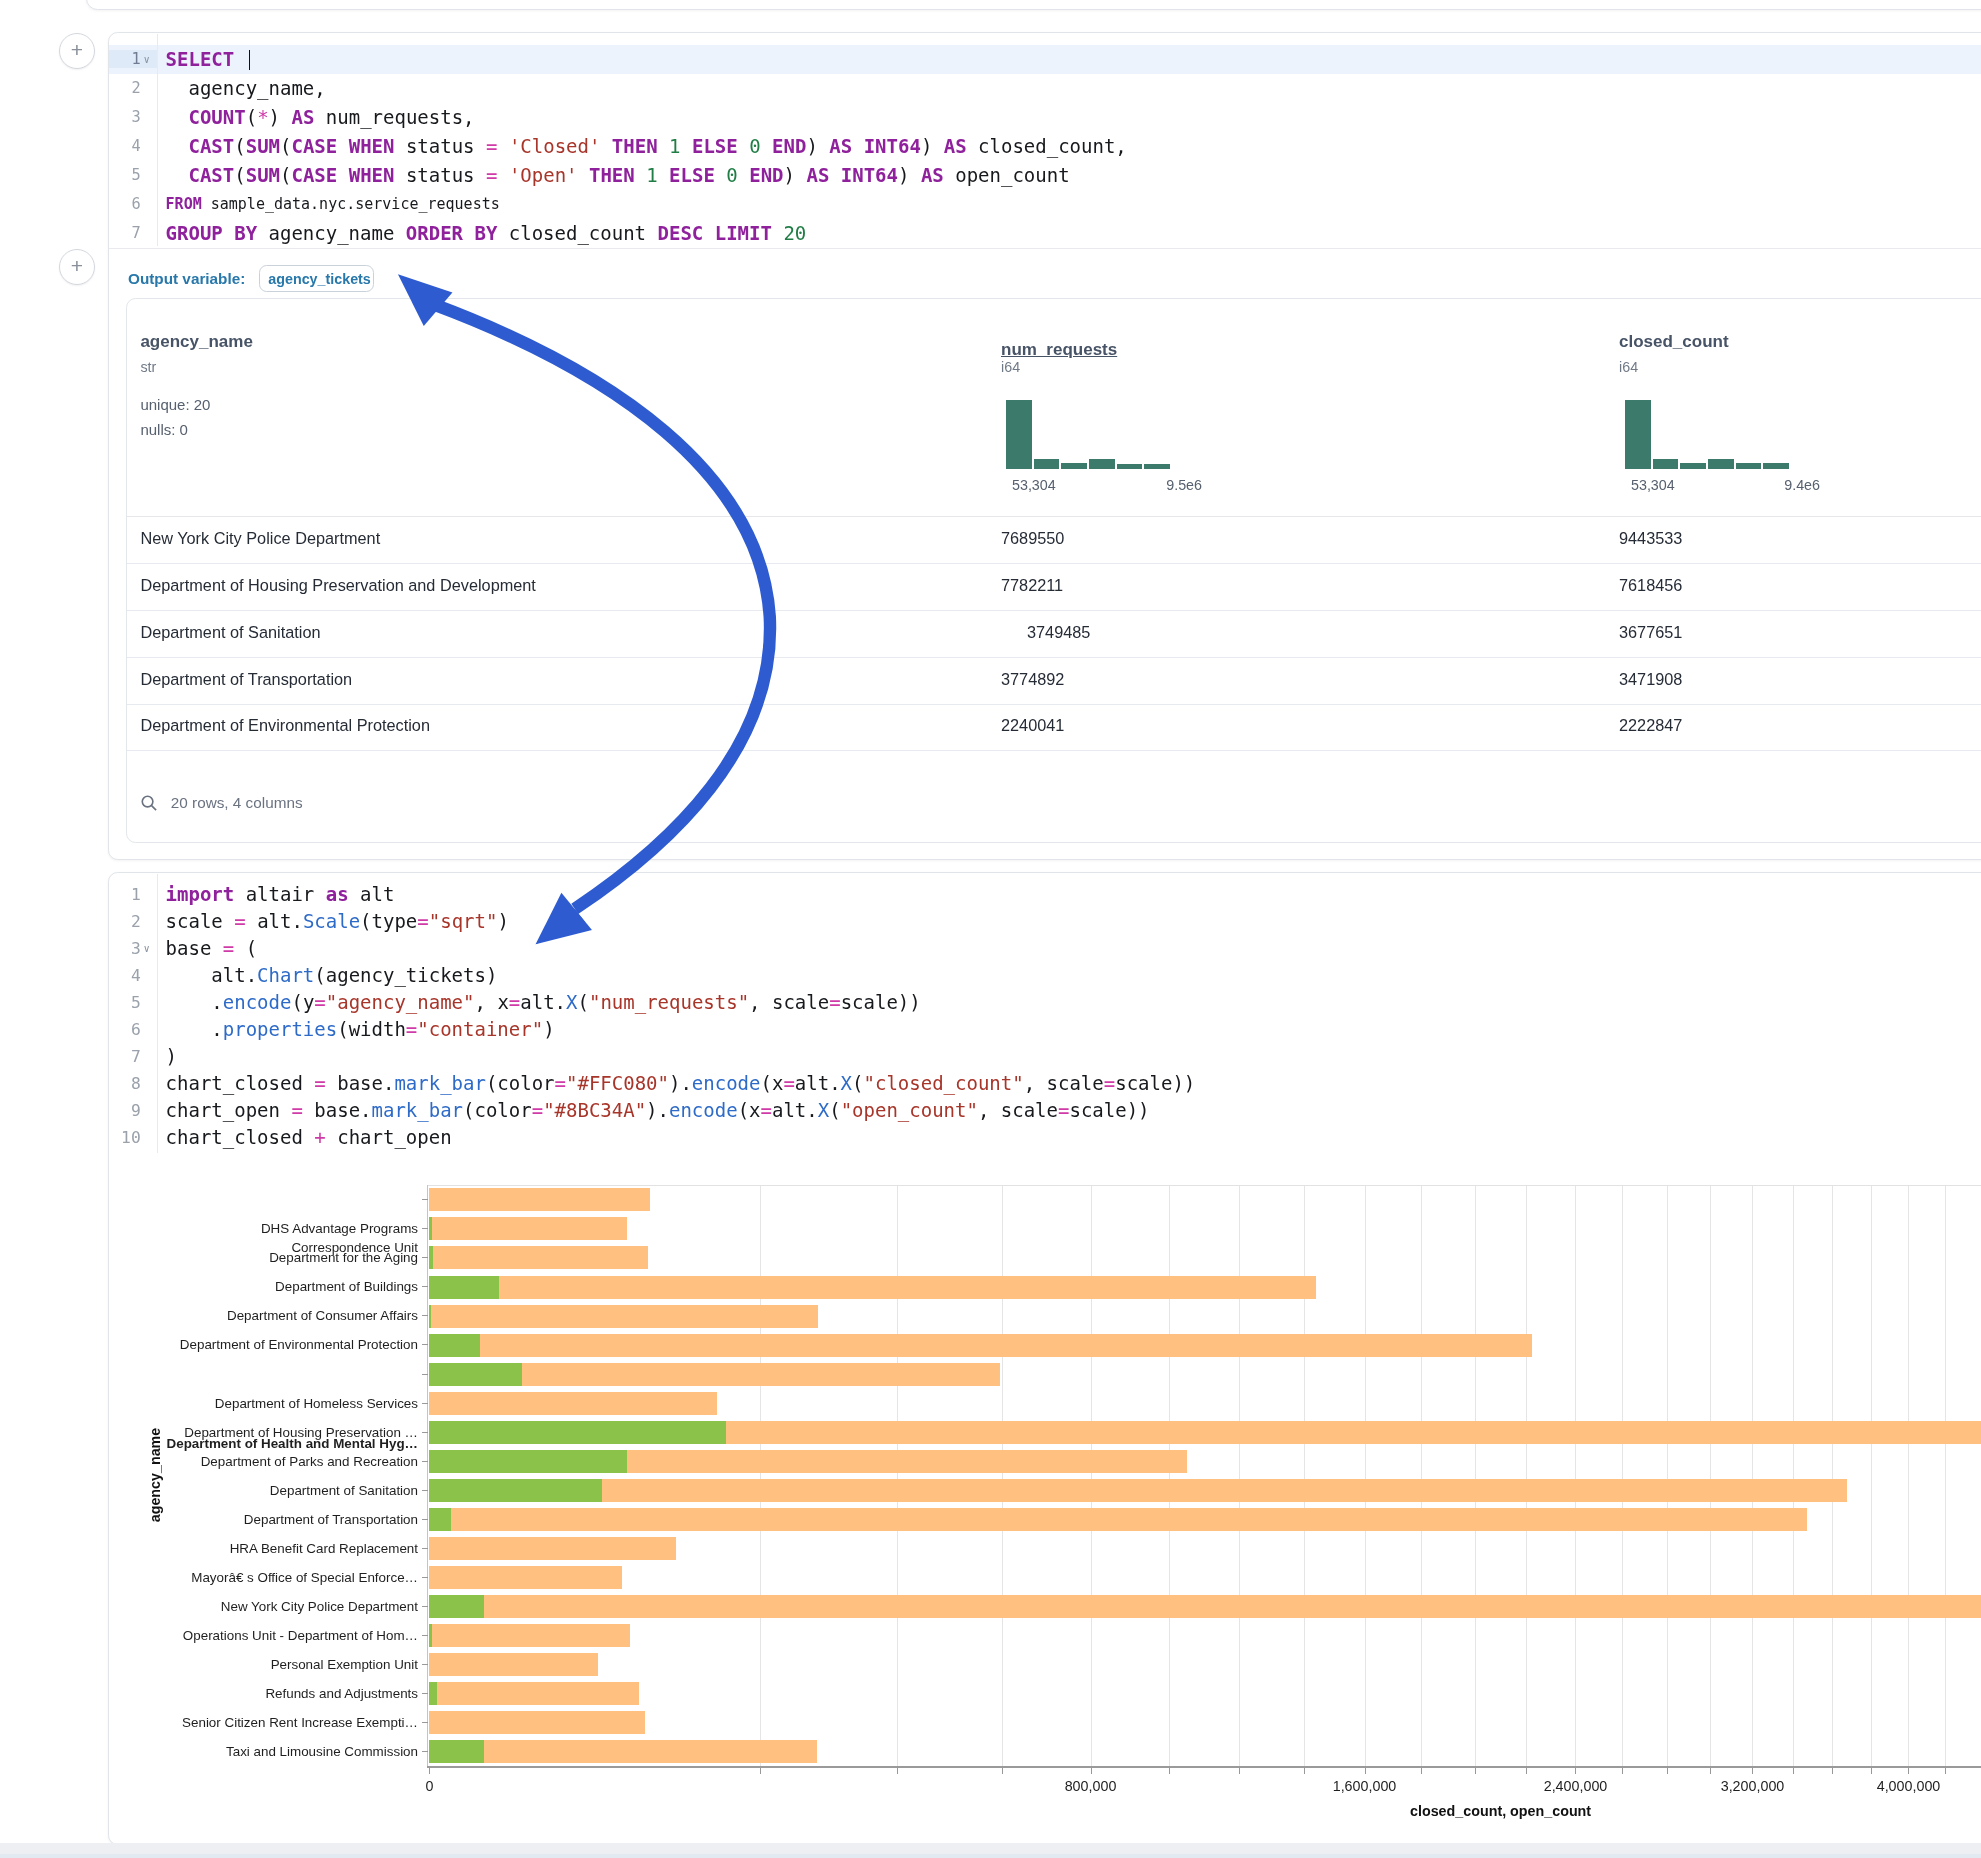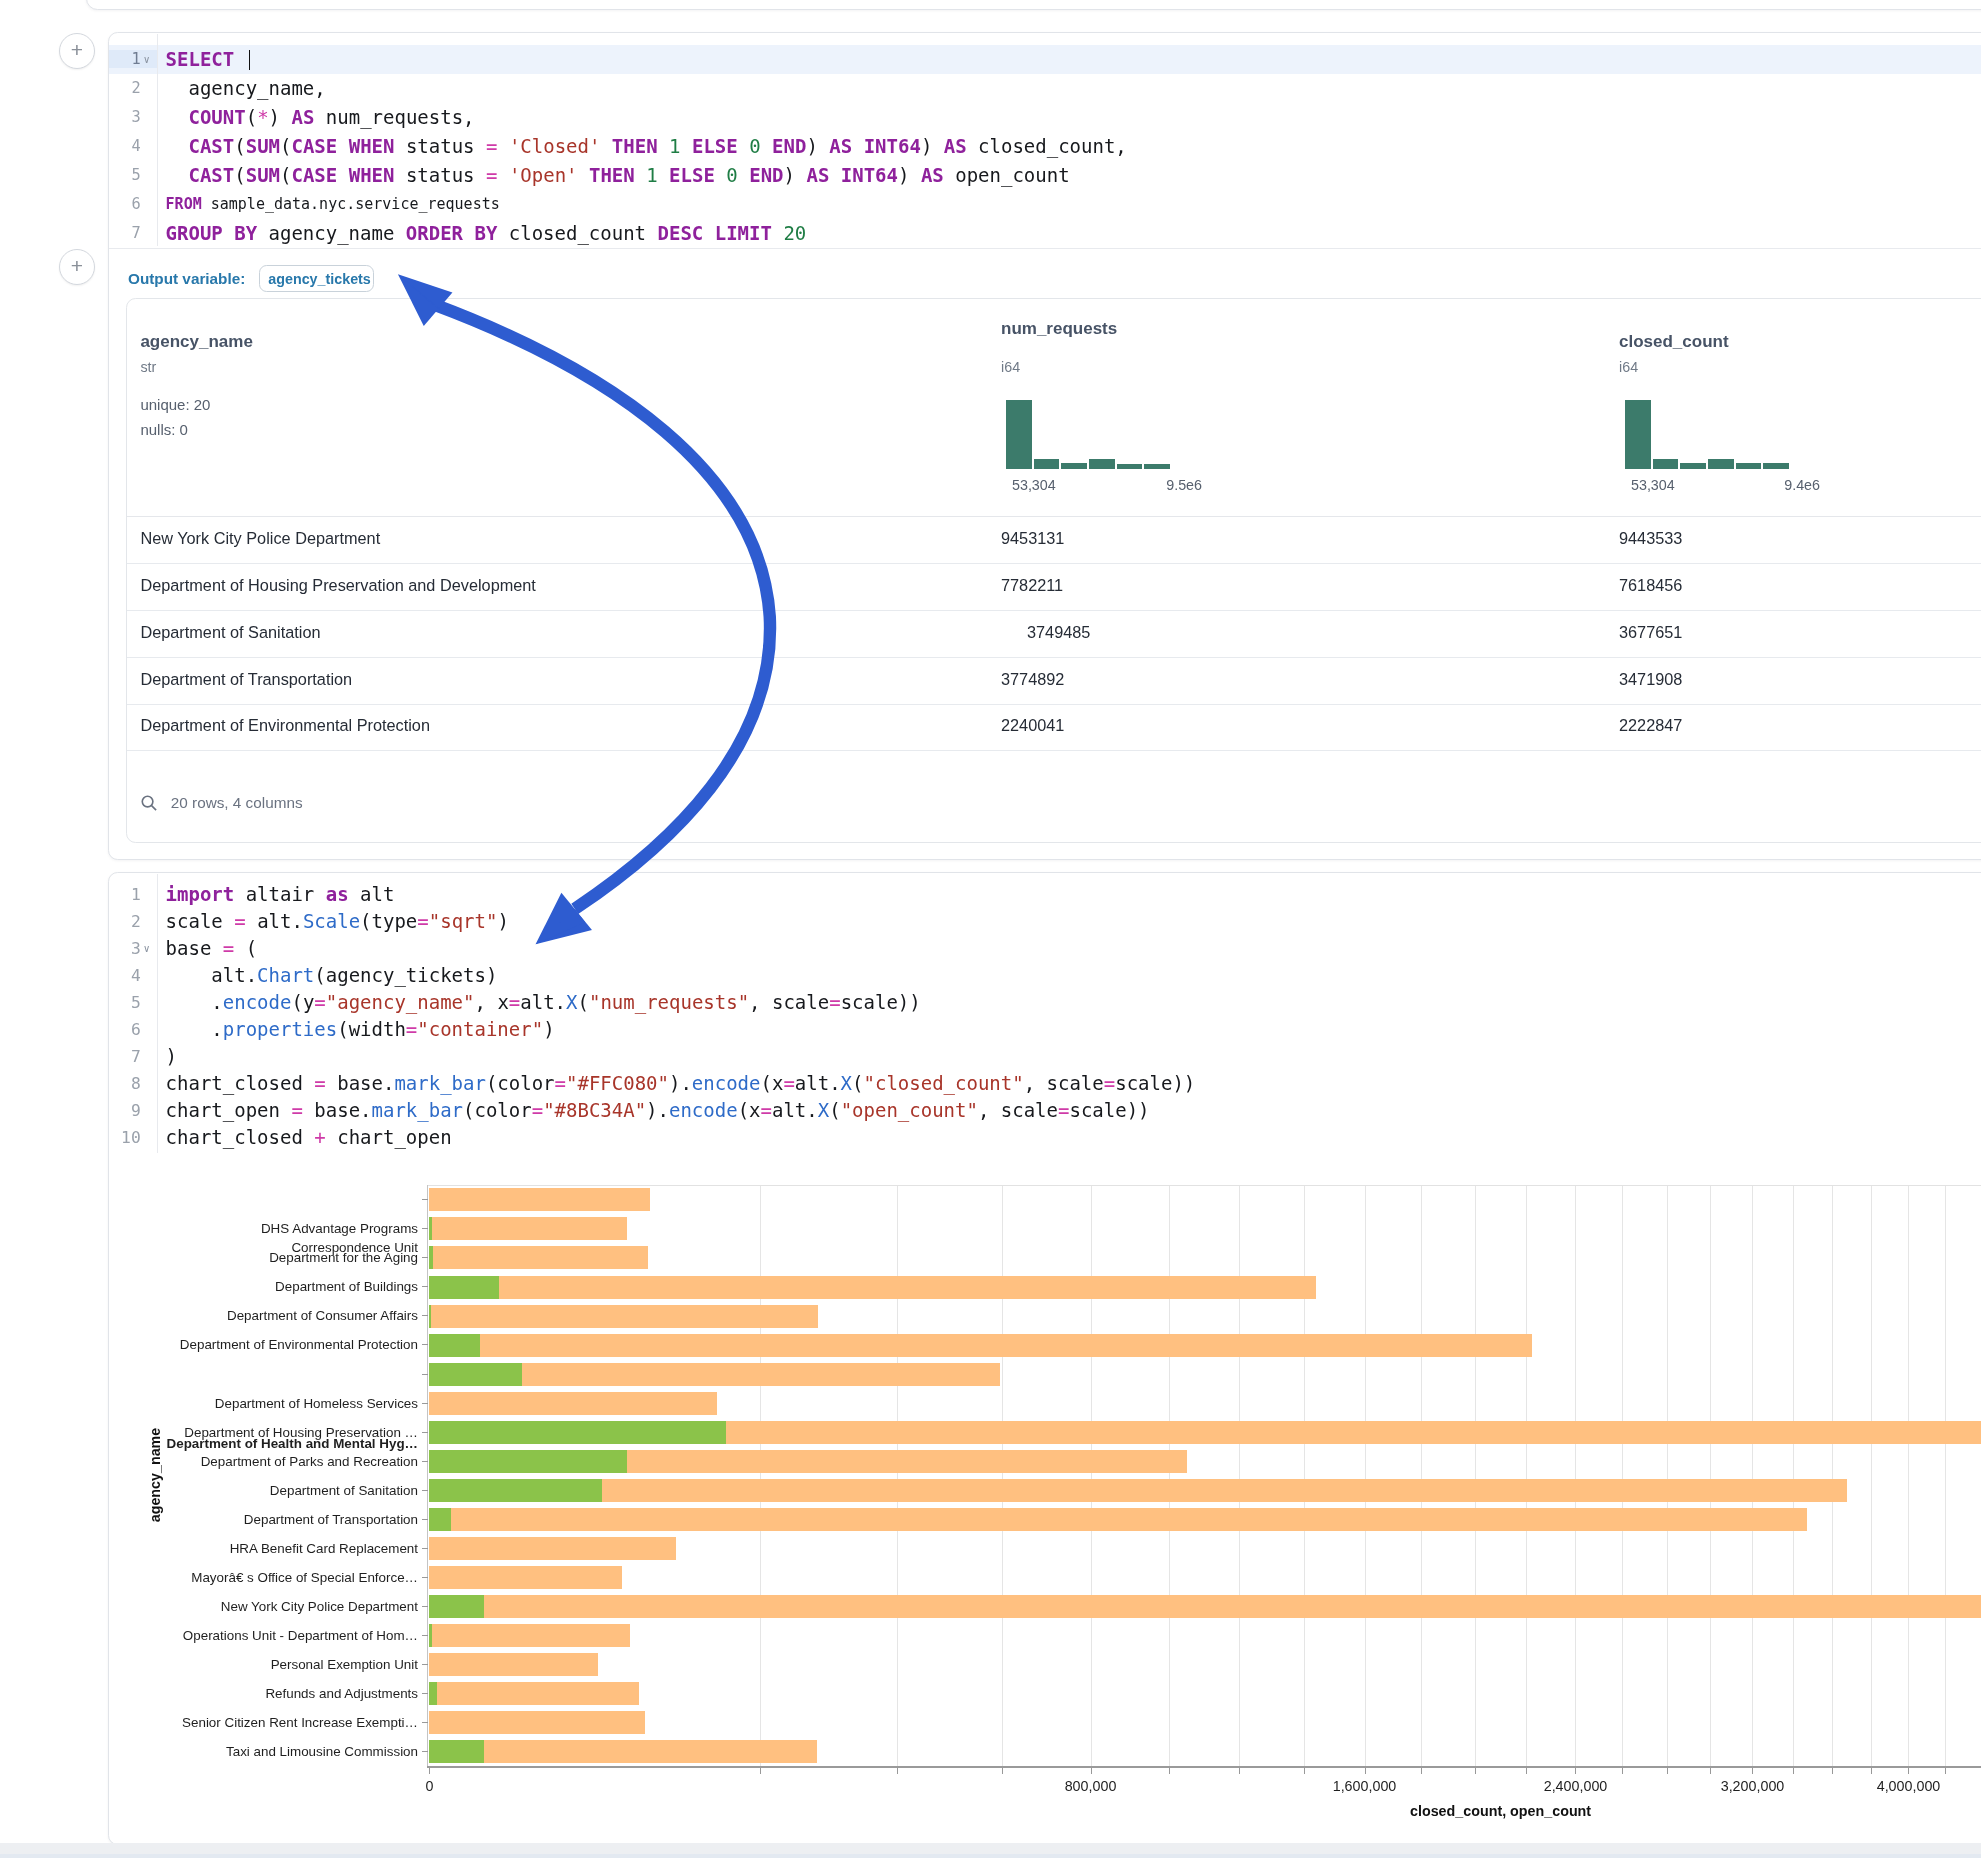--- a/index.html
+++ b/index.html
@@ -126,21 +126,21 @@
       <span>agency_tickets</span>
     </span>
   </div>
 
   <div class="card" id="table-card" style="left:17px;top:265px;width:1893px;height:543px;box-shadow:none;border-color:#e3e6ea;">
     <div id="table-header" style="position:absolute;left:0;right:0;top:0;height:217px;border-bottom:1px solid #e5e7eb;">
         <div class="col-name" style="left: 13.4px; top: 32.5px;">agency_name</div>
         <div class="col-type" style="left: 13.4px; top: 60px;">str</div>
         <div class="col-stat" style="left: 13.4px; top: 97px; text-align: right;">unique: 20</div>
         <div class="col-stat" style="left: 13.4px; top: 122px;">nulls: 0</div>
-        <div class="col-name" style="left: 874px; top: 20px;">num_requests</div>
+        <div class="col-name" style="left: 874px; top: 41px; text-decoration: underline;">num_requests</div>
         <div class="col-type" style="left: 874px; top: 60px;">i64</div>
         <div class="hist" style="left: 879px; top: 101px; width: 164px; height: 69px;">
           <div style="height: 69px; background: rgb(60, 123, 107);"></div>
           <div style="height: 9.6px; background: rgb(60, 123, 107);"></div>
           <div style="height: 5.7px; background: rgb(60, 123, 107);"></div>
           <div style="height: 9.6px; background: rgb(60, 123, 107);"></div>
           <div style="height: 4.8px; background: rgb(60, 123, 107);"></div>
           <div style="height: 4.8px; background: rgb(60, 123, 107);"></div>
         </div>
         <div class="hist-label" style="left: 885px; top: 178px;">53,304</div>
@@ -154,21 +154,21 @@
           <div style="height: 10.5px; background: rgb(60, 123, 107);"></div>
           <div style="height: 5.7px; background: rgb(60, 123, 107);"></div>
           <div style="height: 5.7px; background: rgb(60, 123, 107);"></div>
         </div>
         <div class="hist-label" style="left: 1504px; top: 178px;">53,304</div>
         <div class="hist-label" style="left: 1597px; width: 96px; text-align: right; top: 178px;">9.4e6</div>
       </div>
     <div id="table-rows" style="position:absolute;left:0;right:0;top:217px;">
         <div class="t-row" style="top: 0px; height: 47px;">
           <div class="t-cell" style="left: 13.4px;">New York City Police Department</div>
-          <div class="t-cell" style="left: 874px;">9453131</div>
+          <div class="t-cell" style="left: 874px;">7689550</div>
           <div class="t-cell" style="left: 1492px;">9443533</div>
         </div>
         <div class="t-row" style="top: 47px; height: 47px;">
           <div class="t-cell" style="left: 13.4px;">Department of Housing Preservation and Development</div>
           <div class="t-cell" style="left: 874px;">7782211</div>
           <div class="t-cell" style="left: 1492px;">7618456</div>
         </div>
         <div class="t-row" style="top: 94px; height: 47px;">
           <div class="t-cell" style="left: 13.4px;">Department of Sanitation</div>
           <div class="t-cell" style="left: 900px;">3749485</div>

